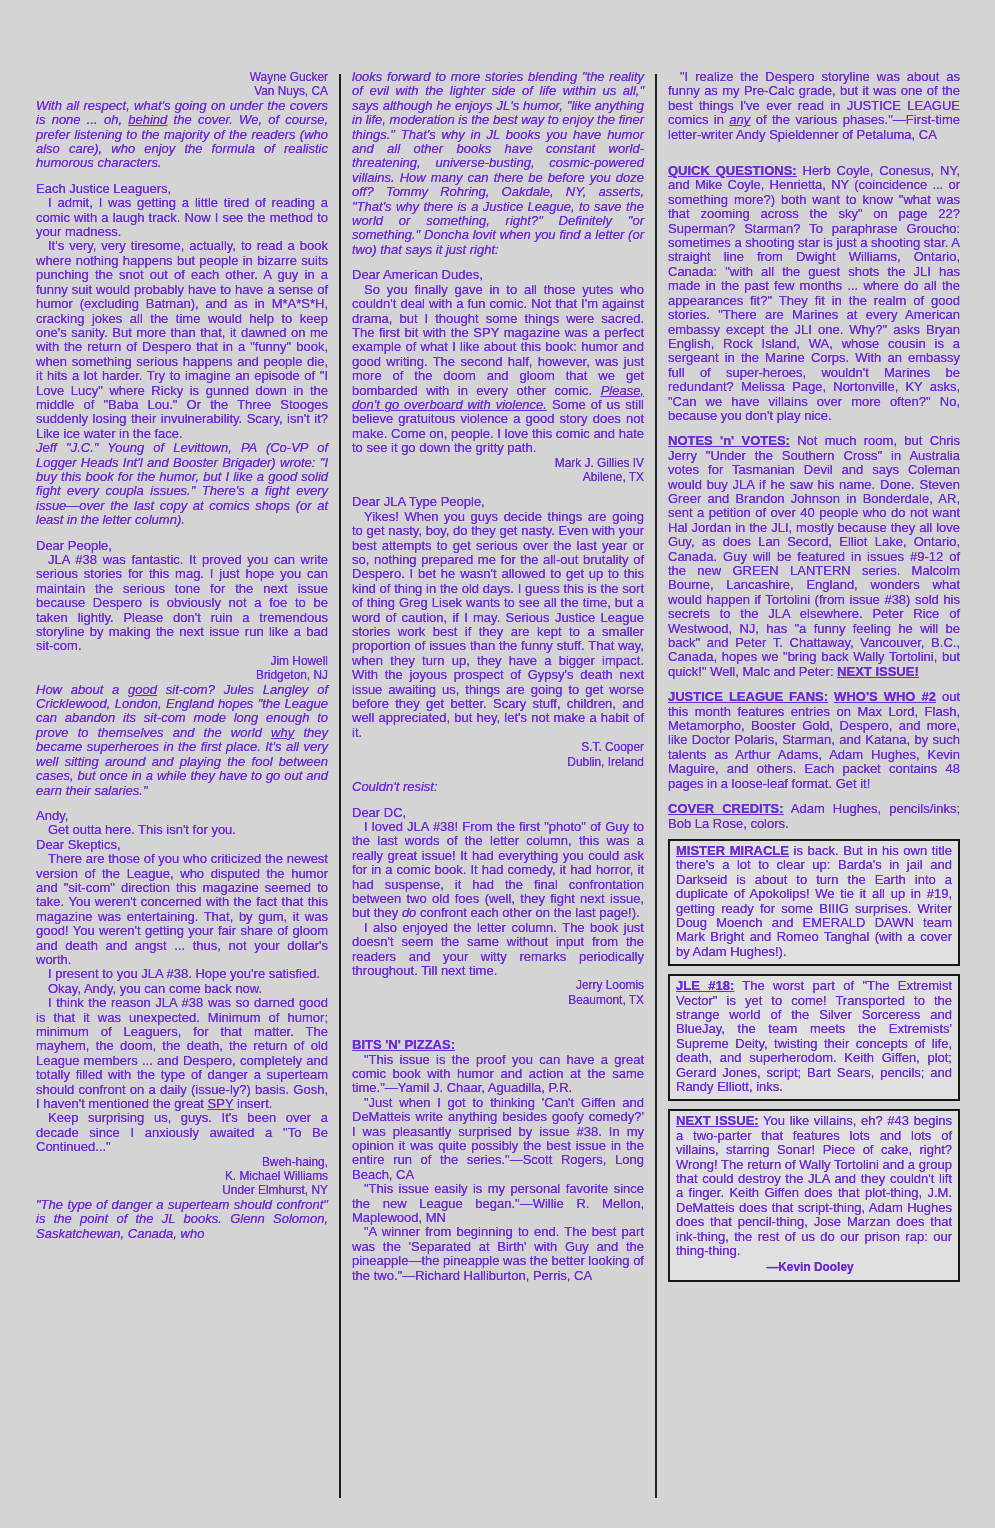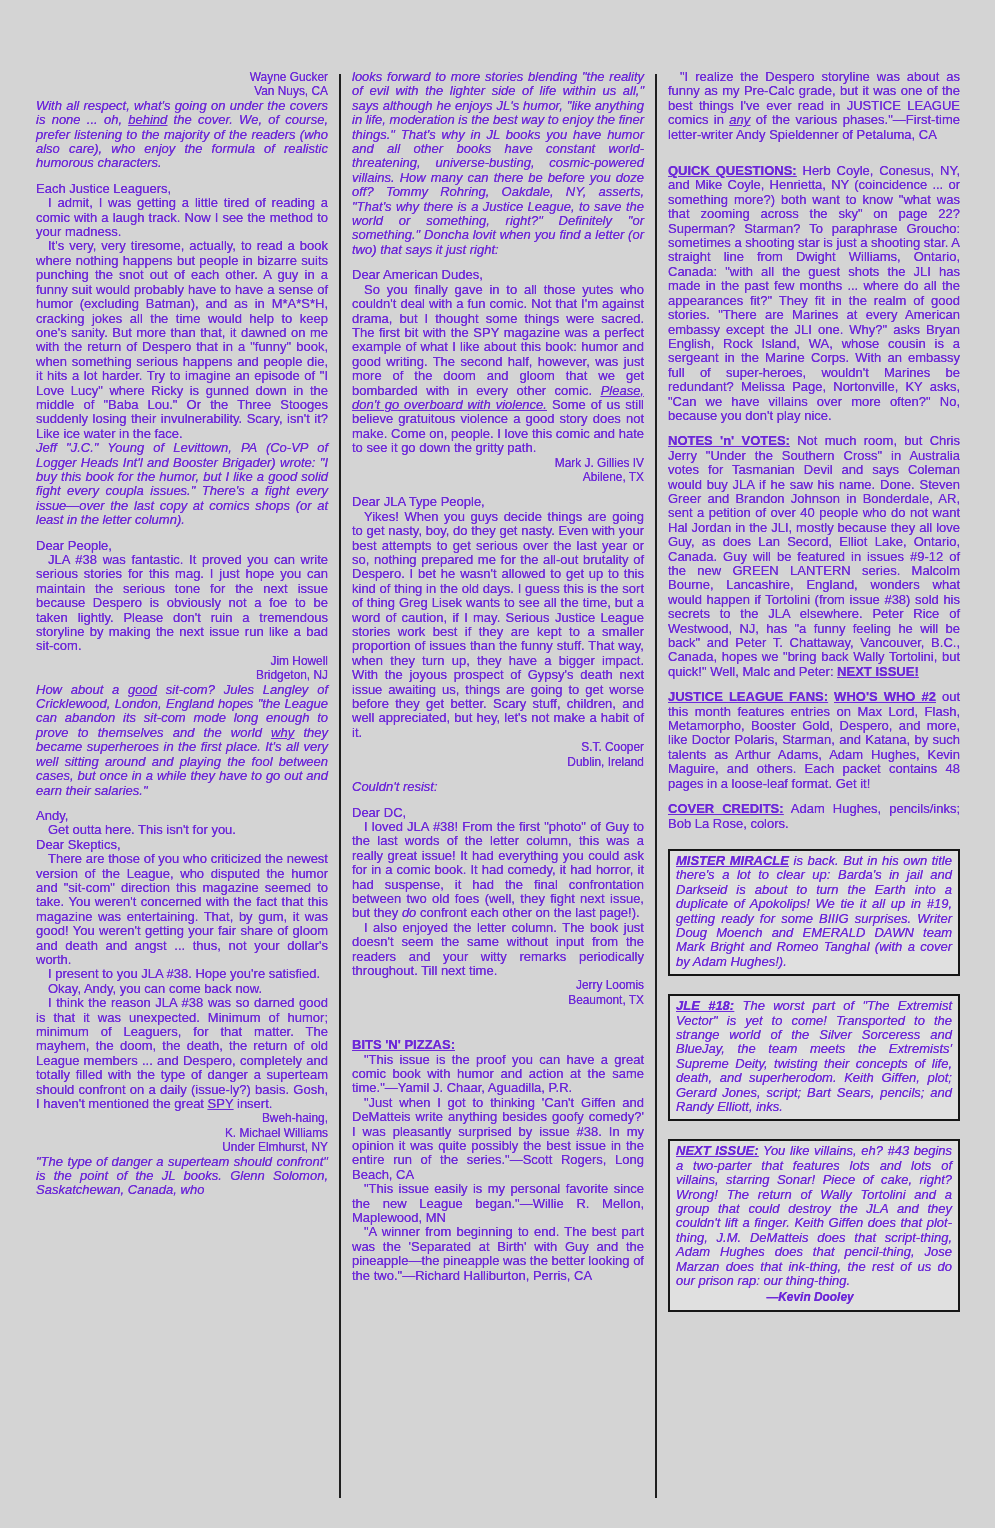--- a/index.html
+++ b/index.html
@@ -19,23 +19,22 @@
   }
   .para.indent{text-indent:12px;}
   .reply{font-style:italic;}
   .head{font-weight:700;margin-top:20px;}
   .u{text-decoration:underline;}
   .i{font-style:italic;}
   .b{font-weight:700;}
   .spacer{height:11px;}
   .sig{text-align:right;font-size:11.9px;line-height:14.4px;text-shadow:0 0 .4px currentColor;}
   .promo-box{
-    border:2px solid #161616;padding:3px 6px 5px 6px;margin-top:18px;
+    border:2px solid #161616;padding:3px 6px 5px 6px;margin-top:8px;
     background:rgba(255,255,255,0.28);
-    font-style:italic;
   }
   .box-sig{
     text-align:center;font-weight:700;font-size:11.9px;line-height:14.4px;
     padding:2px 8px 0 0;text-shadow:0 0 .4px currentColor;
   }
 </style>
 </head>
 <body>
 
 <div class="page">
@@ -60,20 +59,21 @@
         </div>
         <p class="para reply"><span class="run">How about a </span><span class="run u">good</span><span class="run"> sit-com? Jules Langley of Cricklewood, London, England hopes "the League can abandon its sit-com mode long enough to prove to themselves and the world </span><span class="run u">why</span><span class="run"> they became superheroes in the first place. It's all very well sitting around and playing the fool between cases, but once in a while they have to go out and earn their salaries."</span></p>
         <div class="spacer"></div>
         <p class="para body"><span class="run">Andy,</span></p>
         <p class="para body indent"><span class="run">Get outta here. This isn't for you.</span></p>
         <p class="para body"><span class="run">Dear Skeptics,</span></p>
         <p class="para body indent"><span class="run">There are those of you who criticized the newest version of the League, who disputed the humor and "sit-com" direction this magazine seemed to take. You weren't concerned with the fact that this magazine was entertaining. That, by gum, it was good! You weren't getting your fair share of gloom and death and angst ... thus, not your dollar's worth.</span></p>
         <p class="para body indent"><span class="run">I present to you JLA #38. Hope you're satisfied.</span></p>
         <p class="para body indent"><span class="run">Okay, Andy, you can come back now.</span></p>
         <p class="para body indent"><span class="run">I think the reason JLA #38 was so darned good is that it was unexpected. Minimum of humor; minimum of Leaguers, for that matter. The mayhem, the doom, the death, the return of old League members ... and Despero, completely and totally filled with the type of danger a superteam should confront on a daily (issue-ly?) basis. Gosh, I haven't mentioned the great </span><span class="run u">SPY</span><span class="run"> insert.</span></p>
+        <p class="para body indent"><span class="run">Keep surprising us, guys. It's been over a decade since I anxiously awaited a "To Be Continued..."</span></p>
         <div class="sig">
           <div class="sig-line">Bweh-haing,</div>
           <div class="sig-line">K. Michael Williams</div>
           <div class="sig-line">Under Elmhurst, NY</div>
         </div>
         <p class="para reply"><span class="run">"The type of danger a superteam should confront" is the point of the JL books. Glenn Solomon, Saskatchewan, Canada, who</span></p>
       </div>
     <div class="divider"></div>
     <div class="column">
         <p class="para reply"><span class="run">looks forward to more stories blending "the reality of evil with the lighter side of life within us all," says although he enjoys JL's humor, "like anything in life, moderation is the best way to enjoy the finer things." That's why in JL books you have humor and all other books have constant world-threatening, universe-busting, cosmic-powered villains. How many can there be before you doze off? Tommy Rohring, Oakdale, NY, asserts, "That's why there is a Justice League, to save the world or something, right?" Definitely "or something." Doncha lovit when you find a letter (or two) that says it just right:</span></p>

